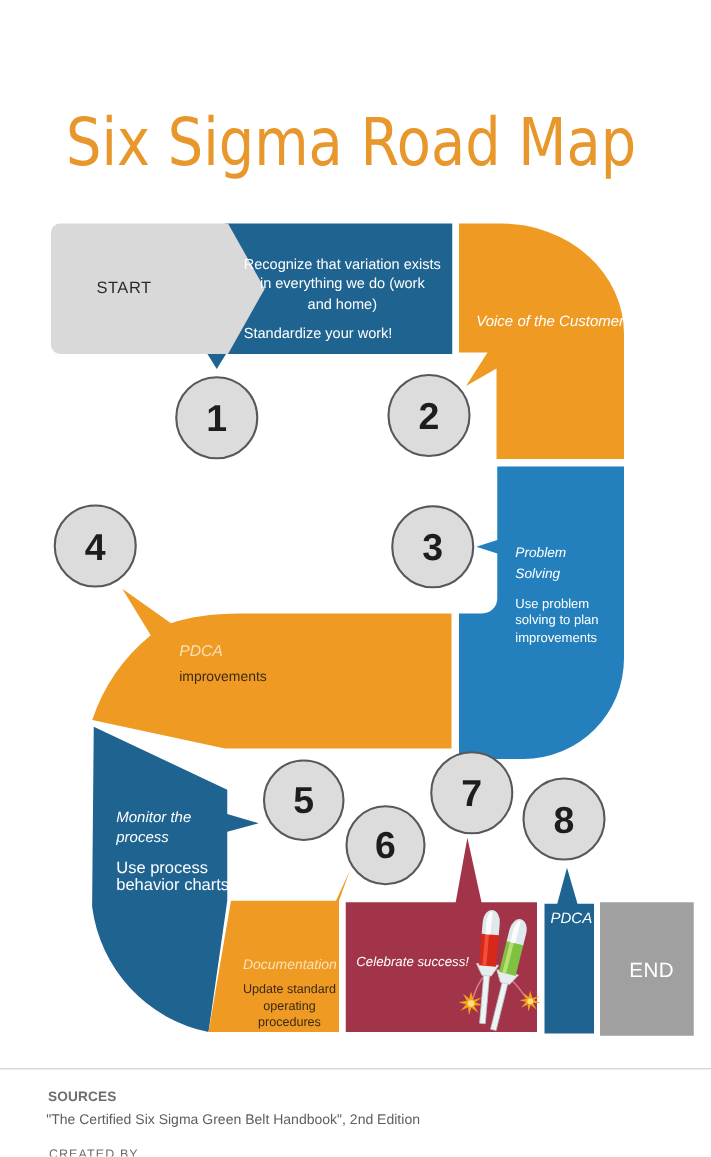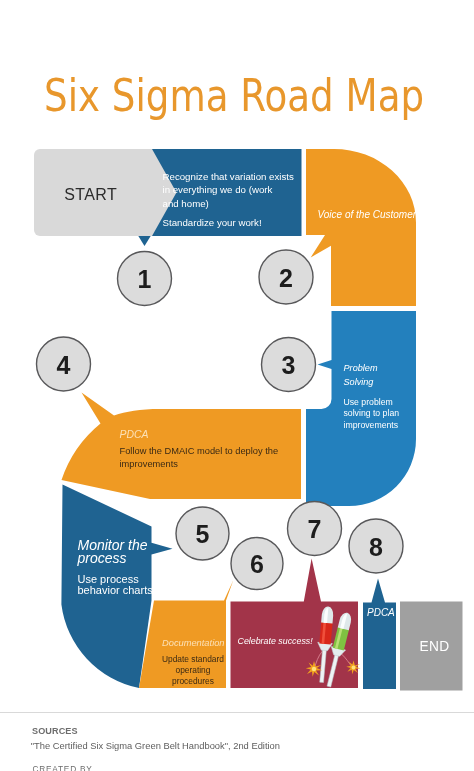--- a/index.html
+++ b/index.html
@@ -6,21 +6,21 @@
   html,body { width:474px; height:771px; }
   body { background:#ffffff; font-family:"Liberation Sans", sans-serif; overflow:hidden; position:relative; }
   #stage { position:absolute; left:0; top:0; width:474px; height:771px; background:#fff;margin-top:38px; }
   svg.art { position:absolute; left:0; top:0; width:474px; height:771px; display:block; }
   .title { position:absolute; left:44px; top:32px; white-space:nowrap;
     font-size:44px; color:#E8972C; font-family:"DejaVu Sans", sans-serif;
     transform:scaleX(0.846); transform-origin:left top; }
   .tb { position:absolute; font-family:"Liberation Sans", sans-serif; font-size:9.7px; line-height:13.6px; }
   .hd { position:absolute; font-family:"Liberation Sans", sans-serif; font-size:10.6px; line-height:14.6px;font-style:italic; }
   .num { position:absolute; font-family:"Liberation Sans", sans-serif; font-weight:bold; font-size:25px; color:#1d1d1d; text-align:center; }
-  .lbl-start { position:absolute; left:64.3px; top:147.5px; font-size:16px; color:#2c2c2c; letter-spacing:0.35px;}
+  .lbl-start { position:absolute; left:64.3px; top:147.5px; font-size:11px; color:#2c2c2c; letter-spacing:0.35px;}
   .lbl-end { position:absolute; left:419.5px; top:601px; font-size:13.74px; color:#ffffff; letter-spacing:0.3px;}
   .sep { position:absolute; left:0; top:674px; width:474px; height:1px; background:#d9d9d9; }
   .srch { position:absolute; left:32px; top:688px; font-size:9.1px; font-weight:bold; color:#6d6d6d; letter-spacing:0.1px;}
   .srcl { position:absolute; left:30.8px; top:703px; font-size:9.35px; color:#5e5e5e;}
   .crth { position:absolute; left:32.6px; top:726px; font-size:8.3px; color:#6d6d6d; letter-spacing:0.75px;}
   .lt1 { position:absolute; left:60.2px; top:734.5px; font-size:19px; font-weight:bold; color:#1B5C94; font-family:"Liberation Serif", serif; line-height:18px;}
   .lt2 { position:absolute; left:60.2px; top:747.4px; font-size:19px; font-weight:bold; color:#1B5C94; font-family:"Liberation Serif", serif; line-height:18px;}
   svg.logo { position:absolute; left:31.2px; top:736px; width:27px; height:26px; }
 </style>
 </head>
@@ -84,21 +84,21 @@
     <circle cx="202.5" cy="495.5" r="26.5" fill="#DCDCDC" stroke="#58585a" stroke-width="1.4"></circle>
     <circle cx="257" cy="525.5" r="26" fill="#DCDCDC" stroke="#58585a" stroke-width="1.4"></circle>
     <circle cx="314.5" cy="490.5" r="27" fill="#DCDCDC" stroke="#58585a" stroke-width="1.4"></circle>
     <circle cx="376" cy="508" r="27" fill="#DCDCDC" stroke="#58585a" stroke-width="1.4"></circle>
   </svg>
   <div class="title">Six Sigma Road Map</div>
 
   <div class="lbl-start">START</div>
   <div class="lbl-end">END</div>
 
-  <div class="tb" style="left:162.5px; top:131.5px; font-size:9.7px; line-height:13.7px; color:#ffffff;">
+  <div class="tb" style="left:162.5px; top:131.5px; font-size:9.7px; line-height:13.7px; color:#ffffff;text-align:center;">
       <div>Recognize that variation exists</div>
       <div>in everything we do (work</div>
       <div>and home)</div>
     </div>
   <div class="tb" style="left:162.5px; top:177.5px; font-size:9.7px; line-height:13.7px; color:#ffffff;">
       <div>Standardize your work!</div>
     </div>
 
   <div class="hd" style="left:317.5px; top:170px; font-size:10px; color:#ffffff;">Voice of the Customer</div>
 
@@ -107,25 +107,24 @@
       <div>Solving</div>
     </div>
   <div class="tb" style="left:343.5px; top:358.5px; font-size:8.7px; line-height:11.9px; color:#ffffff;">
       <div>Use problem</div>
       <div>solving to plan</div>
       <div>improvements</div>
     </div>
 
   <div class="hd" style="left:119.5px; top:389.5px; font-size:10.45px; color:#FCE0B5;">PDCA</div>
   <div class="tb" style="left:119.5px; top:407px; font-size:9.3px; line-height:12.7px; color:#3b2a14;">
-      <div>Follow the DMAIC model to deploy the</div>
       <div>improvements</div>
     </div>
 
-  <div class="hd" style="left:77.5px; top:501px; font-size:14px; line-height:13.3px; color:#ffffff;">
+  <div class="hd" style="left:77.5px; top:501px; font-size:10px; line-height:13.3px; color:#ffffff;">
       <div>Monitor the</div>
       <div>process</div>
     </div>
   <div class="tb" style="left:77.5px; top:535.5px; font-size:11px; line-height:11.6px; color:#ffffff;">
       <div>Use process</div>
       <div>behavior charts</div>
     </div>
 
   <div class="hd" style="left:162px; top:598px; font-size:9.3px; color:#FCE0B5;">Documentation</div>
   <div class="tb" style="left:162px; top:615.5px; font-size:8.4px; line-height:11.3px; color:#3b2a14;text-align:center;">

